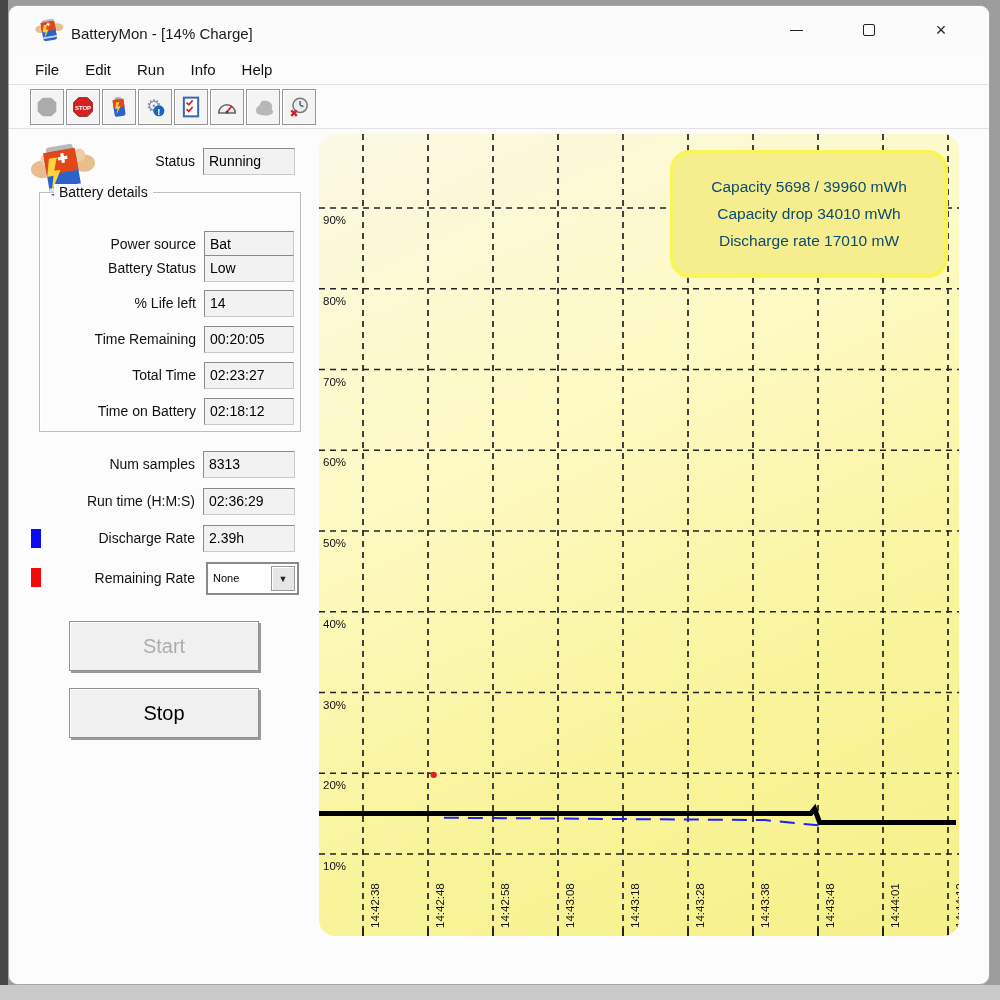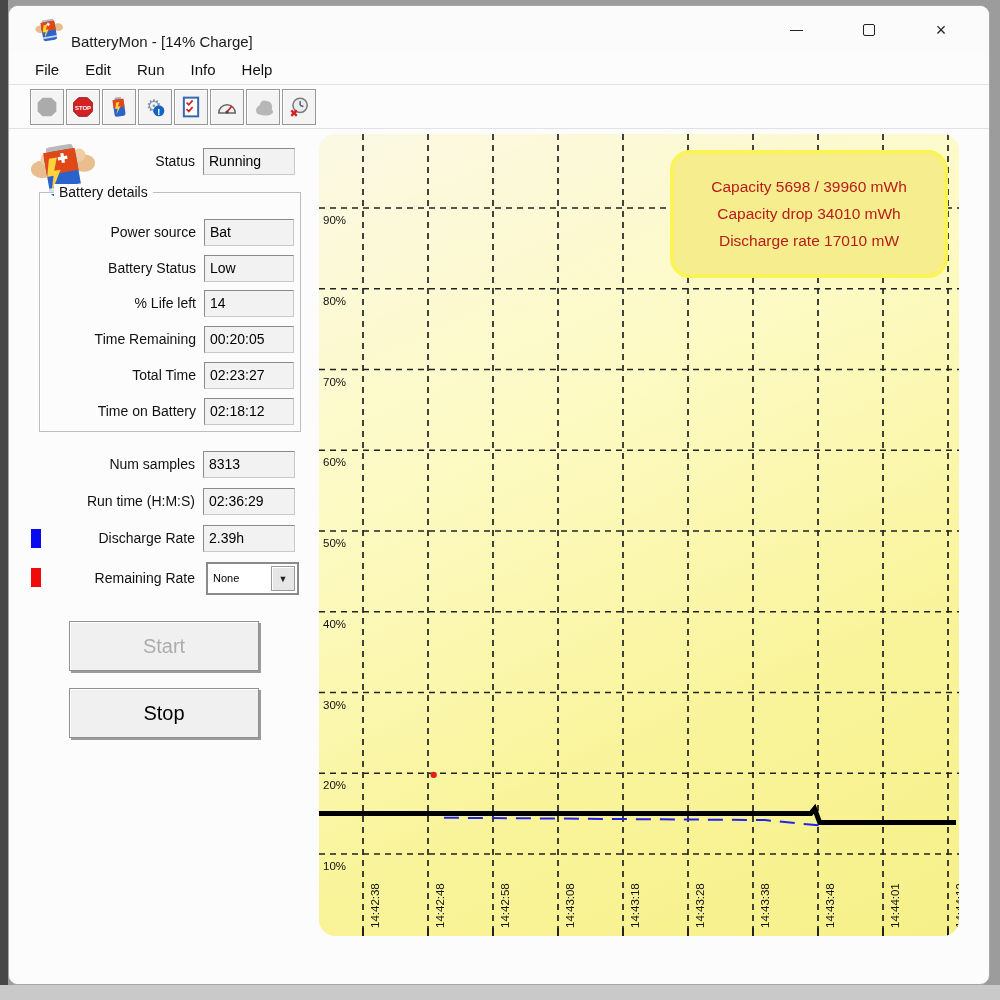--- a/index.html
+++ b/index.html
@@ -8,21 +8,21 @@
 
   .bg-left   { position:absolute; left:0; top:0; width:8px; height:1000px; background:#474747; }
   .bg-bottom { position:absolute; left:0; top:985px; width:1000px; height:15px; background:#c9c9c9; }
 
   .window { position:absolute; left:8px; top:5px; width:982px; height:980px;
             background:#fcfcfc; border:1px solid #a6a6a6; border-radius:10px; overflow:hidden; }
 
   
   .titlebar { position:absolute; left:0; top:0; width:100%; height:48px; background:#fbfbfb; }
   .titlebar .app-icon { position:absolute; left:26px; top:10px; width:28px; height:28px; }
-  .title-text { position:absolute; left:62px; top:12px; height:48px; line-height:48px;
+  .title-text { position:absolute; left:62px; top:4px; height:48px; line-height:48px;
                 font-size:15px; color:#1b1b1b; }
   .winbtn { position:absolute; top:0; width:54px; height:48px; display:flex;
             align-items:center; justify-content:center; cursor:default; }
   .winbtn.min { left:760px; } .winbtn.max { left:833px; } .winbtn.close { left:905px; }
   .glyph-min { display:inline-block; width:13px; border-top:1.6px solid #222; }
   .glyph-max { display:inline-block; width:12px; height:12px; border:1.6px solid #222; border-radius:2px; }
   .glyph-close { font-size:18px; color:#222; line-height:18px; }
 
   
   .menubar { position:absolute; left:0; top:48px; width:100%; height:31px;
@@ -73,21 +73,21 @@
   .chart { position:absolute; left:310px; top:128px; width:640px; height:802px;
            border-radius:16px; overflow:hidden;
            background:linear-gradient(155deg,#fbf8e4 0%,#fdfac4 35%,#f9f49a 70%,#f6f089 100%); }
   .chart svg { position:absolute; left:0; top:0; }
   .grid  { stroke:#222; stroke-width:1.7; stroke-dasharray:6 5; fill:none; }
   .tick  { stroke:#222; stroke-width:2; }
   .ylab, .xlab { font-family:"Liberation Sans",sans-serif; font-size:11.5px; fill:#111; }
   .infobox { position:absolute; left:351px; top:16px; width:278px; height:128px;
              background:#f6ee8e; border:4px solid #faf459; border-radius:20px;
              display:flex; flex-direction:column; justify-content:center; gap:9px;
-             font-size:15.5px; color:#b91c1c; text-align:center; }
+             font-size:15.5px; color:#0c4a6e; text-align:center; }
 </style>
 </head>
 <body>
 
 <div class="bg-left"></div>
 <div class="bg-bottom"></div>
 
 <div class="window">
 
   <div class="titlebar">
@@ -202,21 +202,21 @@
         </g>
       </svg>
     </span>
 
     <span class="lbl" style="top:19px;">Status</span>
     <span class="field" style="top:19px;">Running</span>
 
     <div class="groupbox">
       <span class="legend">Battery details</span>
 
-      <div class="g-row" style="top:26px;">
+      <div class="g-row" style="top:38px;">
         <span class="lbl">Power source</span>
         <span class="field">Bat</span>
       </div>
       <div class="g-row" style="top:62px;">
         <span class="lbl">Battery Status</span>
         <span class="field">Low</span>
       </div>
       <div class="g-row" style="top:97px;">
         <span class="lbl">% Life left</span>
         <span class="field">14</span>

